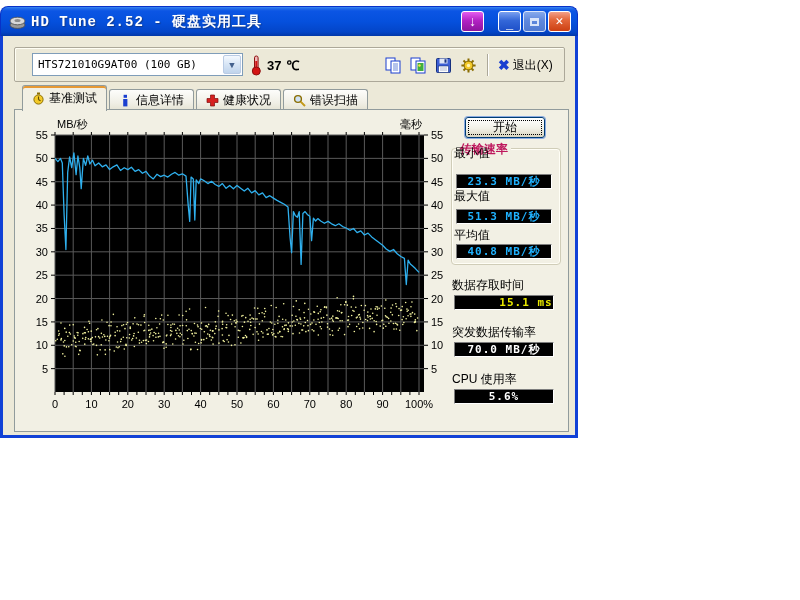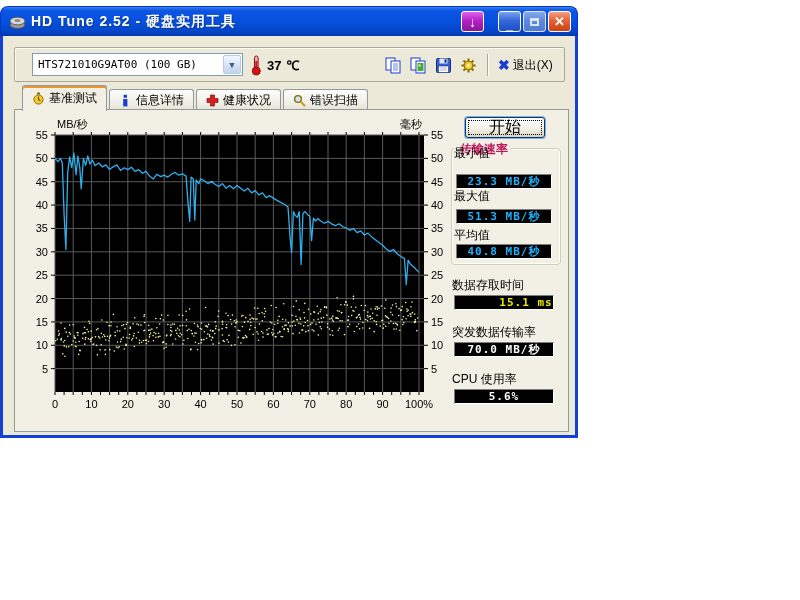--- a/index.html
+++ b/index.html
@@ -4,21 +4,21 @@
 <style>
   * { margin:0; padding:0; box-sizing:border-box; }
   body { width:800px; height:600px; background:#fff; font-family:"Liberation Sans", sans-serif; position:relative; overflow:hidden; }
 
   .window { position:absolute; left:0; top:6px; width:578px; height:432px; }
   .titlebar {
     position:absolute; left:0; top:0; right:0; height:30px;
     border-radius:8px 8px 0 0;
     background:linear-gradient(180deg,#3a8af1 0%,#2068e8 6%,#0b55e4 14%,#0550dd 50%,#0345c8 86%,#0238a8 100%);
     display:flex; align-items:center; padding:0 6px;
-    border:1px solid #0831c8; border-bottom:none;
+    border:1px solid #0831c8; border-bottom:none;font-family:Liberation Mono, monospace;
   }
   .titlebar .app-icon { width:17px; height:15px; margin:0 5px 0 2px; }
   .title-text { color:#fff; font-weight:bold; font-size:14px; letter-spacing:1px; text-shadow:1px 1px 1px #123a8c; flex:1; white-space:nowrap; overflow:hidden; }
   .tb-btns { display:flex; align-items:center; gap:2px; }
   .tb-btn { width:23px; height:21px; border-radius:3px; display:flex; align-items:center; justify-content:center;
             color:#fff; font-weight:bold; font-size:12px; border:1px solid #fff; cursor:default; }
   .btn-extra { background:linear-gradient(180deg,#e25ef0,#b322c4 45%,#8d159e); margin-right:12px; }
   .btn-min  { background:linear-gradient(180deg,#7ba1f0,#3467d8 45%,#1d4fc8); }
   .btn-max  { background:linear-gradient(180deg,#9db8ee,#6f92dd 45%,#5f85d4); opacity:.85; }
   .btn-close{ background:linear-gradient(180deg,#f2a08a,#e4683c 40%,#cc4012); }
@@ -77,21 +77,21 @@
     position:absolute; left:11px; top:73px; width:555px; height:323px;
     border:1px solid #919b9c; background:#f2f0e4; z-index:1;
   }
   .chart-svg { position:absolute; left:0; top:0; pointer-events:none; }
 
   
   .start-btn {
     position:absolute; left:450px; top:7px; width:80px; height:21px;
     border:1px solid #003c74; border-radius:3px;
     background:linear-gradient(180deg,#ffffff,#f2f1e7 55%,#d8d4bf);
-    box-shadow:0 0 0 1px #8cabe0; font-size:16px; color:#000;
+    box-shadow:0 0 0 1px #8cabe0; font-size:12px; color:#000;
     display:flex; align-items:center; justify-content:center;
   }
   .start-btn .focus-ring { position:absolute; inset:2px; border:1px dotted #000; }
   .groupbox {
     position:absolute; left:436px; top:38px; width:110px; height:117px;
     border:1px solid #d0cdb8; border-radius:4px;
     box-shadow:inset 0 0 0 1px #fffef6;
   }
   .groupbox-title { position:absolute; top:-8px; left:5px; background:#f2f0e4; padding:0 3px; font-size:12px; font-weight:bold; color:#be185d; }
   .stat-label { position:absolute; font-size:12px; color:#000; white-space:nowrap; }

